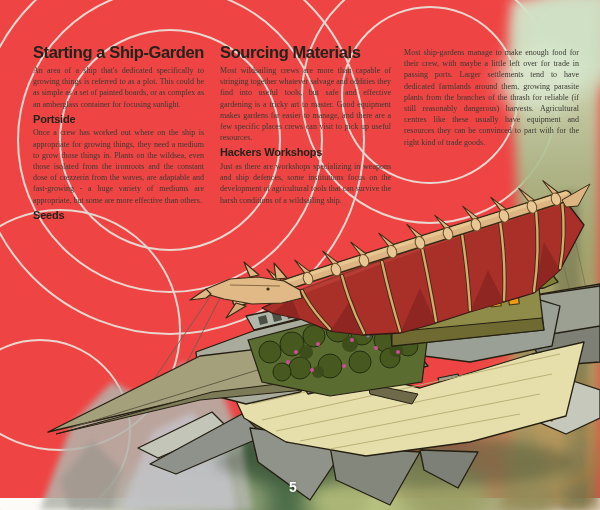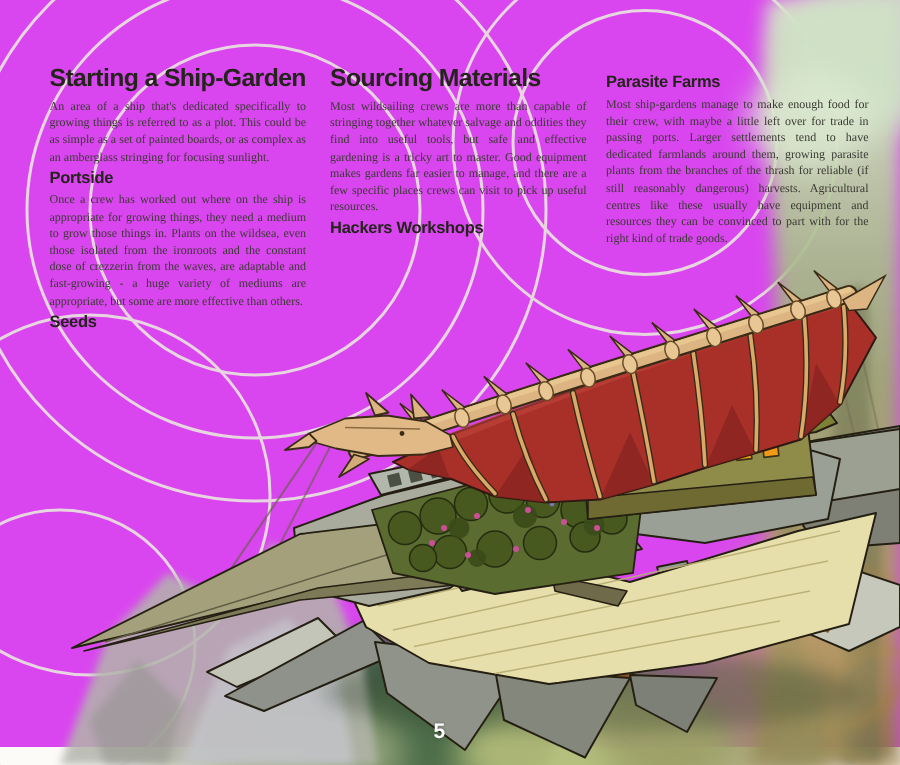--- a/index.html
+++ b/index.html
@@ -1,17 +1,17 @@
 <!DOCTYPE html>
 <html><head>
 <meta charset="utf-8">
 <style>
   html,body{margin:0;padding:0;}
   body{width:600px;height:510px;overflow:hidden;background:#fcfbf8;}
-  .page{position:relative;width:600px;height:498px;background:#d946ef;font-family:"Liberation Serif",serif;}
+  .page{position:relative;width:600px;height:498px;background:#ef4444;font-family:"Liberation Serif",serif;}
   svg.layer{position:absolute;left:0;top:0;width:600px;height:510px;display:block;}
   .content{position:absolute;left:33px;top:44px;width:546px;display:flex;gap:10px;z-index:3;}
   .col{box-sizing:border-box;}
   .col1{width:176px;}
   .col2{width:176px;margin-left:6px;}
   .col3{width:180px;margin-left:3px;padding-top:3px;}
   h1{font-family:"Liberation Sans",sans-serif;font-weight:bold;font-size:16.5px;line-height:17px;letter-spacing:-0.4px;color:#24231c;margin:0 0 4px 0;}
   h2{font-family:"Liberation Sans",sans-serif;font-weight:bold;font-size:11px;line-height:11.5px;letter-spacing:-0.2px;color:#24231c;margin:3px 0 2px 0;}
   p{font-size:8px;line-height:11.2px;color:#3b3a33;margin:0 0 4px 0;text-align:justify;}
   .page-num{position:absolute;left:289px;top:479px;z-index:4;font-family:"Liberation Sans",sans-serif;font-weight:bold;font-size:14px;color:#ffffff;text-shadow:0 0 2px rgba(40,60,40,.5);}
@@ -77,34 +77,34 @@
       <path d="M40,510 L72,424 L112,382 L150,402 L182,362 L222,392 L242,442 L252,510 Z" fill="#b3b5ac" opacity="0.85" filter="url(#b3)"></path>
       <path d="M120,510 L152,432 L192,412 L226,452 L236,510 Z" fill="#c7c7cf" opacity="0.7" filter="url(#b3)"></path>
       <path d="M60,480 L92,440 L122,470 L112,510 L70,510 Z" fill="#8e9188" opacity="0.5" filter="url(#b3)"></path>
     </g>
   </svg>
 
   <div class="content">
 
     <div class="col col1">
       <h1>Starting a Ship-Garden</h1>
-      <p>An area of a ship that's dedicated specifically to growing things is referred to as a plot. This could be as simple as a set of painted boards, or as complex as an amberglass stringing for focusing sunlight.</p>
+      <p>An area of a ship that's dedicated specifically to growing things is referred to as a plot. This could be as simple as a set of painted boards, or as complex as an amberglass container for focusing sunlight.</p>
       <h2>Portside</h2>
       <p>Once a crew has worked out where on the ship is appropriate for growing things, they need a medium to grow those things in. Plants on the wildsea, even those isolated from the ironroots and the constant dose of crezzerin from the waves, are adaptable and fast-growing - a huge variety of mediums are appropriate, but some are more effective than others.</p>
       <h2>Seeds</h2>
     </div>
 
     <div class="col col2">
       <h1>Sourcing Materials</h1>
       <p>Most wildsailing crews are more than capable of stringing together whatever salvage and oddities they find into useful tools, but safe and effective gardening is a tricky art to master. Good equipment makes gardens far easier to manage, and there are a few specific places crews can visit to pick up useful resources.</p>
       <h2>Hackers Workshops</h2>
+      <p>Just as there are workshops specializing in weapons and ship defences, some institutions focus on the development of agricultural tools that can survive the harsh conditions of a wildsailing ship.</p>
     </div>
 
     <div class="col col3">
-      <h2>Parasite Farms</h2>
       <p>Most ship-gardens manage to make enough food for their crew, with maybe a little left over for trade in passing ports. Larger settlements tend to have dedicated farmlands around them, growing parasite plants from the branches of the thrash for reliable (if still reasonably dangerous) harvests. Agricultural centres like these usually have equipment and resources they can be convinced to part with for the right kind of trade goods.</p>
     </div>
 
   </div>
 
   <svg class="layer" viewBox="0 0 600 510" style="z-index:2" aria-hidden="true">
     <defs>
       <filter id="sb" x="-60%" y="-60%" width="220%" height="220%">
           <feGaussianBlur stdDeviation="6"></feGaussianBlur>
         </filter>

